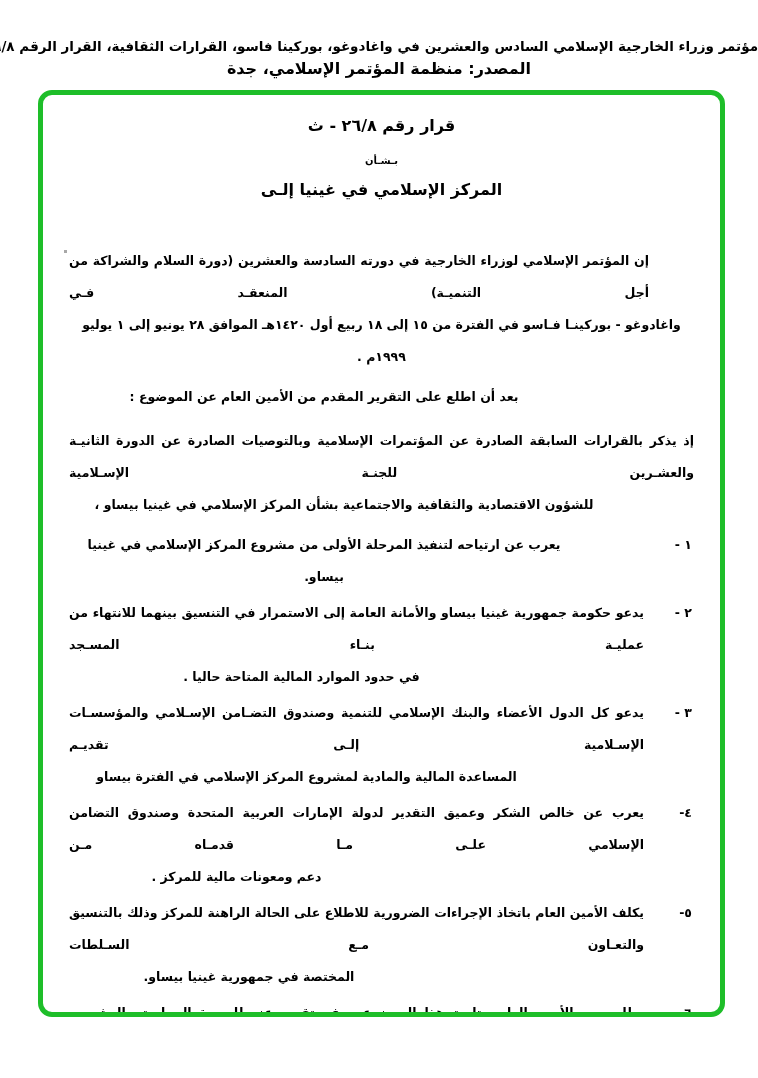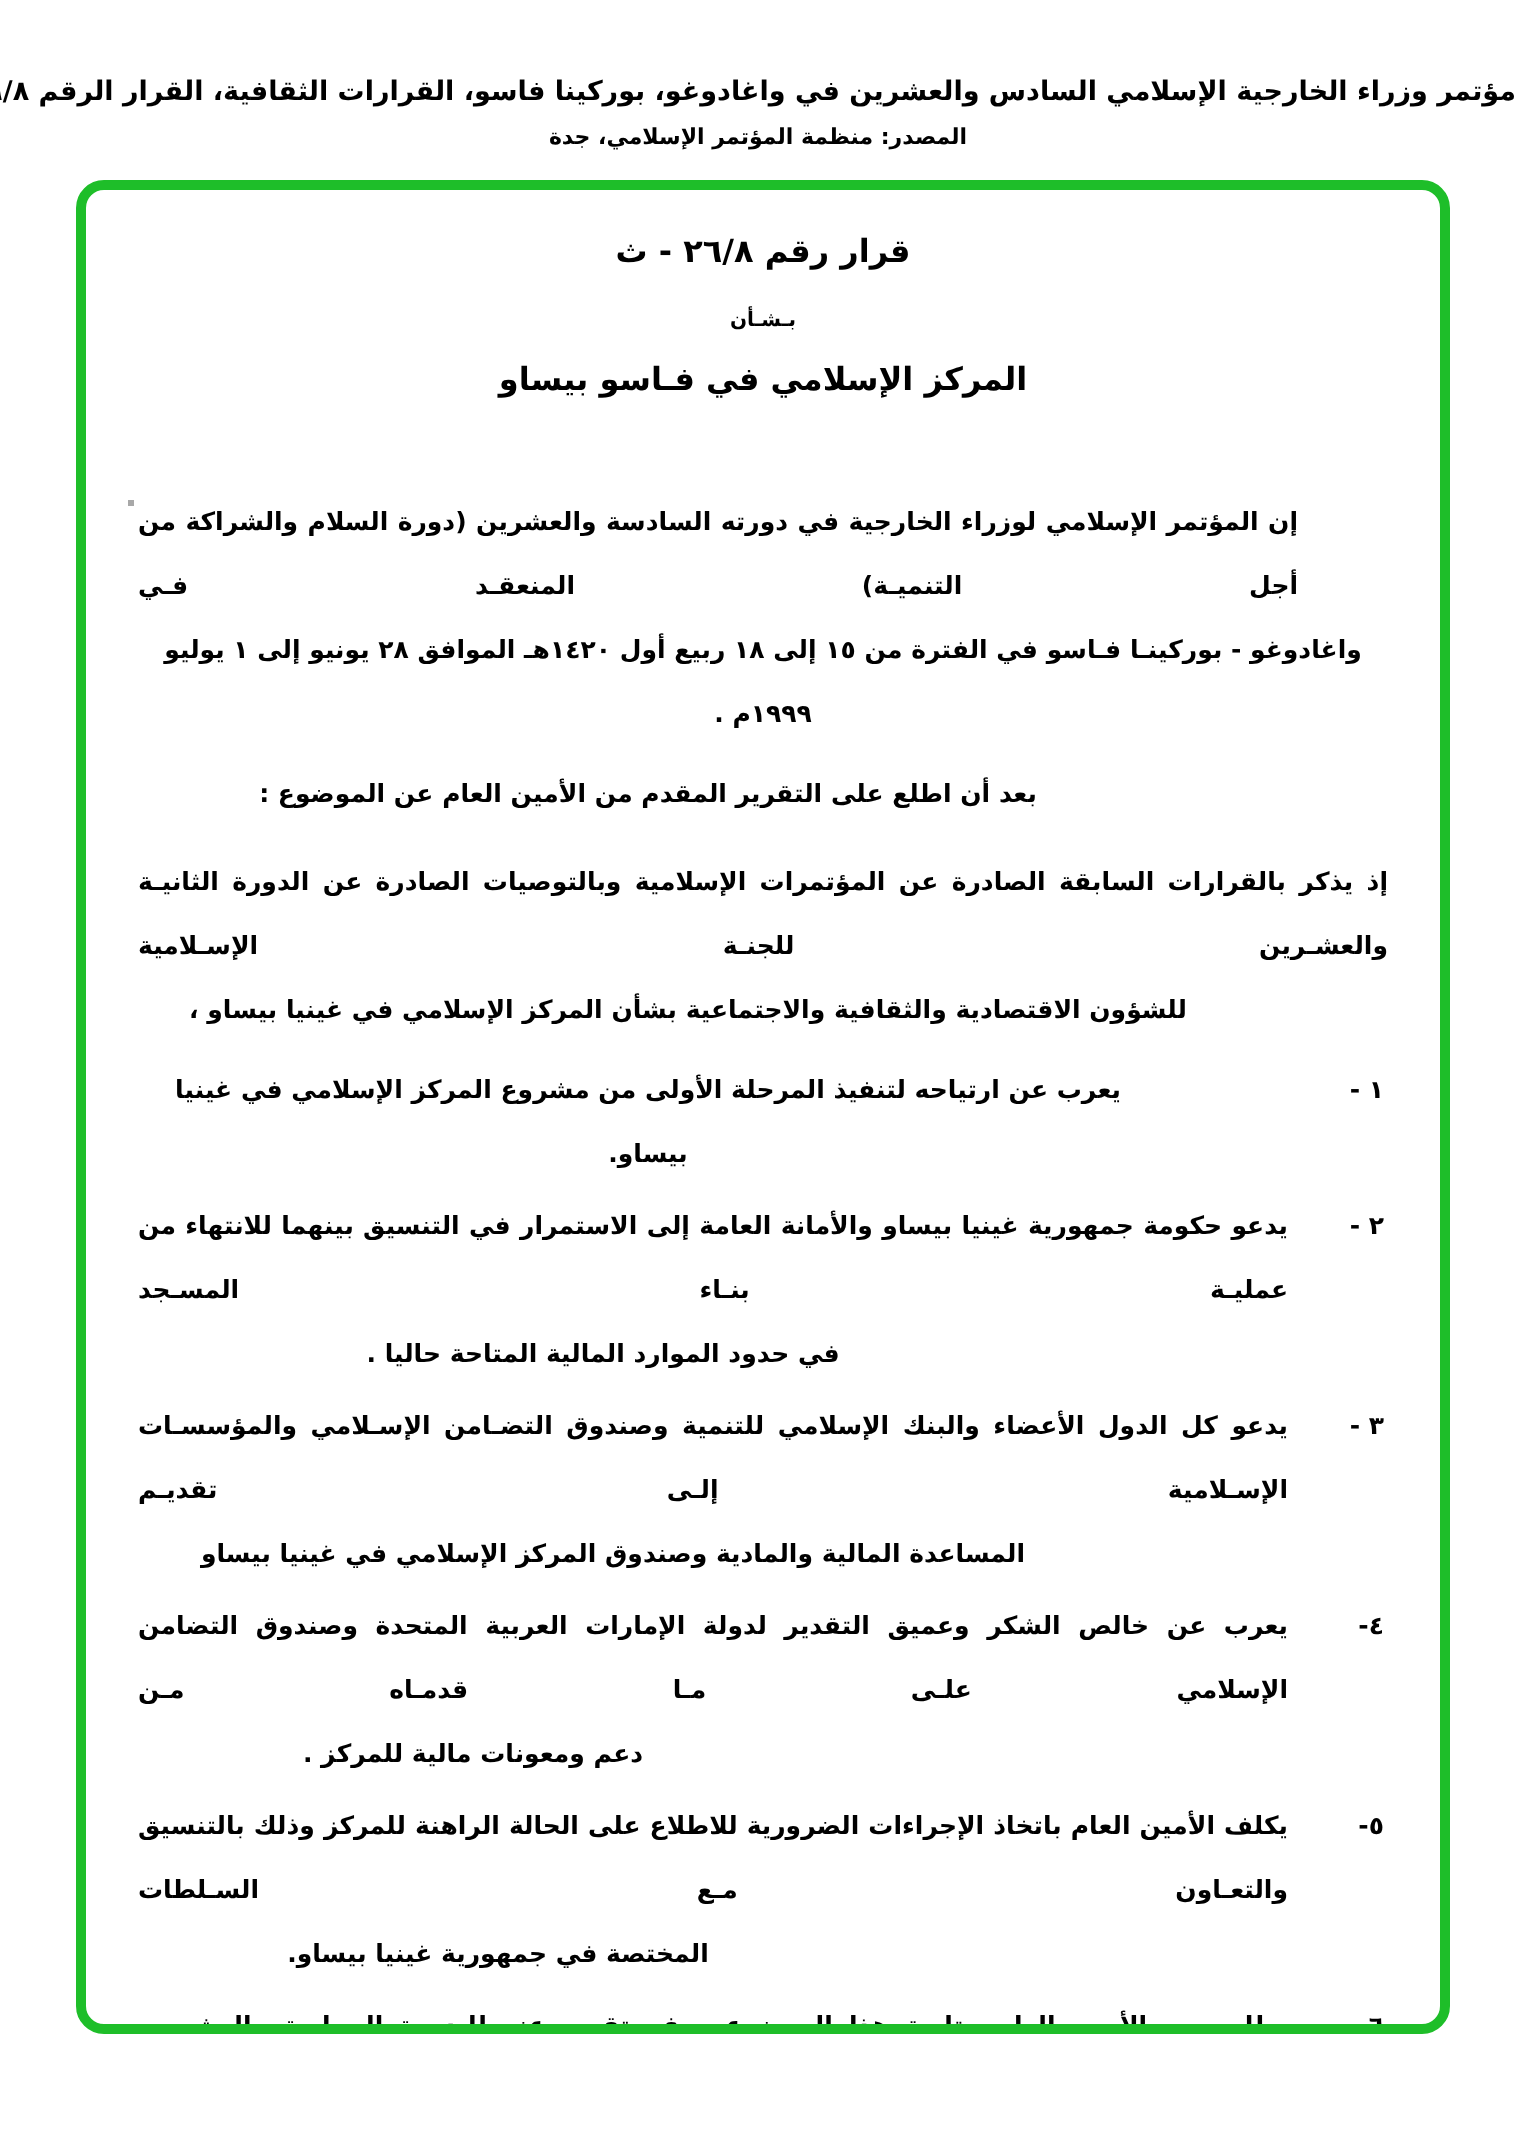--- a/index.html
+++ b/index.html
@@ -8,21 +8,21 @@
     width:758px;height:1078px;
     background:#ffffff;
     direction:rtl;
     font-family:"DejaVu Sans", sans-serif;
     font-weight:700;
     color:#000;
     overflow:hidden;
   }
   .header{padding-top:36px;text-align:center;}
   .h1{font-size:13.5px;line-height:20px;white-space:nowrap;}
-  .h2{font-size:11px;line-height:16px;margin-top:5px;}
+  .h2{font-size:16px;line-height:16px;margin-top:5px;}
   .frame{
     box-sizing:border-box;
     width:687px;height:927px;
     margin:13px 33px 0 38px;
     border:5px solid #1ebe29;
     border-radius:14px;
     padding:14px 26px 0 26px;
     overflow:hidden;
   }
   .title{ text-align:center; margin-top:6px;}
@@ -57,21 +57,21 @@
   <div class="header">
     <div class="h1">مؤتمر وزراء الخارجية الإسلامي السادس والعشرين في واغادوغو، بوركينا فاسو، القرارات الثقافية، القرار الرقم ٢٦/٨-ث</div>
     <div class="h2">المصدر:  منظمة المؤتمر الإسلامي، جدة</div>
   </div>
 
   <div class="frame" style="border-color: rgb(30, 190, 41);">
 
     <div class="title">
       <div class="t1">قرار رقم ٢٦/٨ - ث</div>
       <div class="t2">بـشـأن</div>
-      <div class="t3">المركز الإسلامي في فـاسو بيساو</div>
+      <div class="t3">المركز الإسلامي في غينيا إلـى</div>
     </div>
 
     <div class="para p1">
       <div class="jfull pr45">إن المؤتمر الإسلامي لوزراء الخارجية في دورته السادسة والعشرين (دورة السلام والشراكة من أجل التنميـة) المنعقـد فـي</div>
       <div class="tright">واغادوغو - بوركينـا فـاسو في الفترة من ١٥ إلى ١٨ ربيع أول ١٤٢٠هـ الموافق ٢٨ يونيو إلى ١ يوليو ١٩٩٩م .</div>
     </div>
 
     <div class="para p3">
       <div class="tright pr115">بعد أن اطلع على التقرير المقدم من الأمين العام عن الموضوع :</div>
     </div>
@@ -95,21 +95,21 @@
         <div class="itext">
           <div class="jfull">يدعو حكومة جمهورية غينيا بيساو والأمانة العامة إلى الاستمرار في التنسيق بينهما للانتهاء من عمليـة بنـاء المسـجد</div>
           <div class="tright pr110">في حدود الموارد المالية المتاحة حاليا .</div>
         </div>
       </div>
 
       <div class="item">
         <div class="num">٣ -</div>
         <div class="itext">
           <div class="jfull">يدعو كل الدول الأعضاء والبنك الإسلامي للتنمية وصندوق التضـامن الإسـلامي والمؤسسـات الإسـلامية إلـى تقديـم</div>
-          <div class="tright pr100">المساعدة المالية والمادية وصندوق المركز الإسلامي في غينيا بيساو</div>
+          <div class="tright pr100">المساعدة المالية والمادية لمشروع المركز الإسلامي في الفترة بيساو</div>
         </div>
       </div>
 
       <div class="item">
         <div class="num">٤-</div>
         <div class="itext">
           <div class="jfull">يعرب عن خالص الشكر وعميق التقدير لدولة الإمارات العربية المتحدة وصندوق التضامن الإسلامي علـى مـا قدمـاه مـن</div>
           <div class="tright pr240">دعم ومعونات مالية للمركز .</div>
         </div>
       </div>

